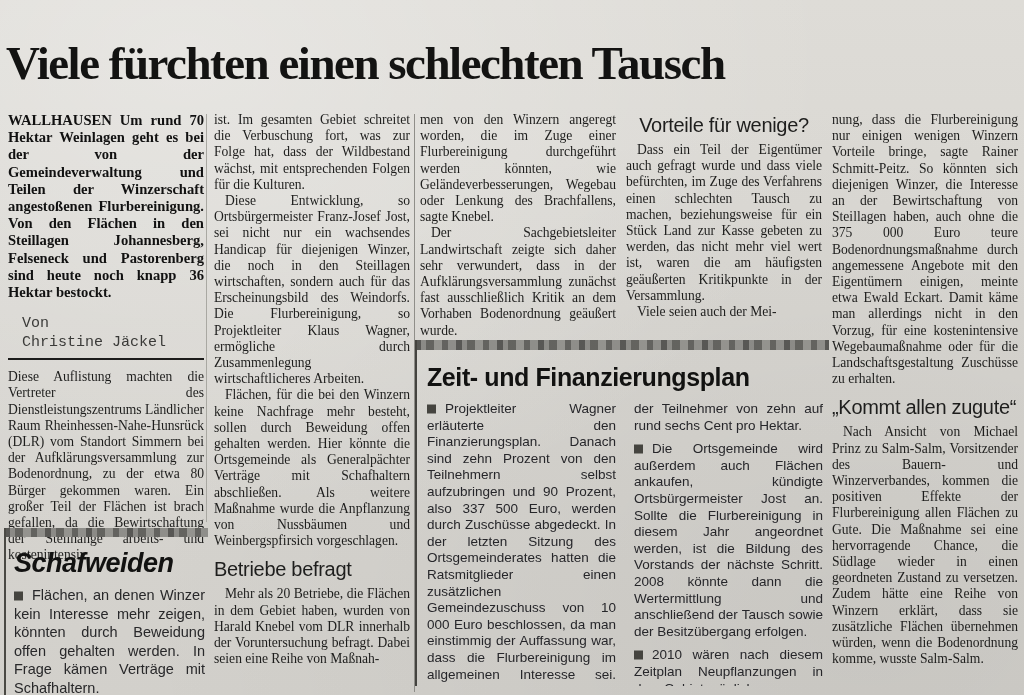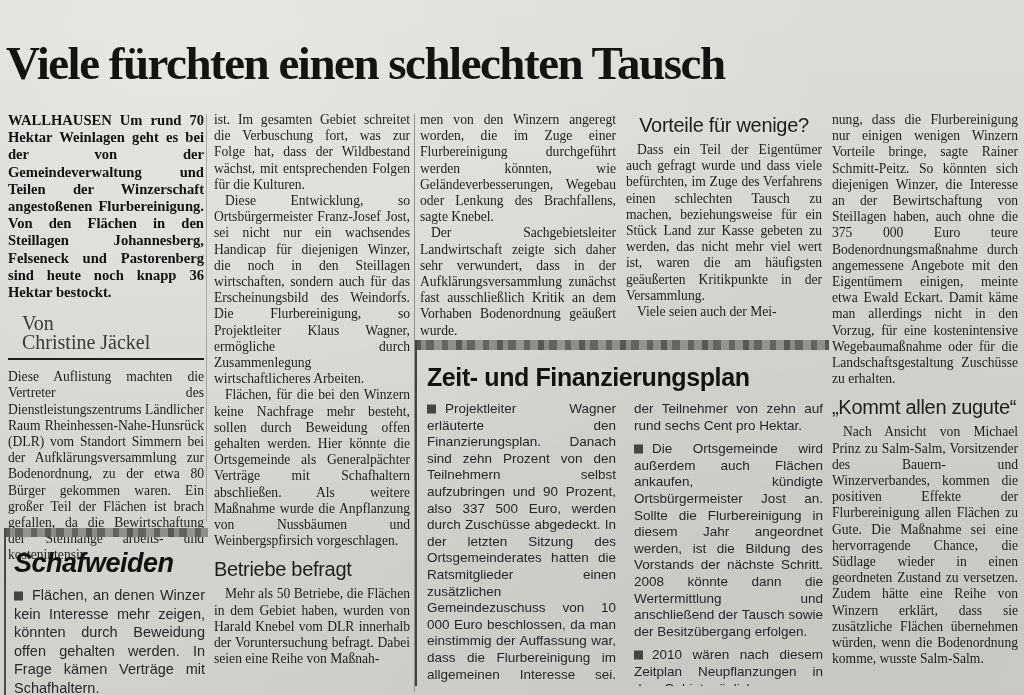--- a/index.html
+++ b/index.html
@@ -30,22 +30,22 @@
   .col p{margin:0;text-indent:11px;}
   .col p.noindent{text-indent:0;}
   #col1{left:8px;width:196px;}
   #col2{left:214px;width:196px;}
   #col3{left:420px;width:196px;}
   #col4{left:626px;width:196px;}
   #col5{left:832px;width:186px;}
   .lead{font-weight:700;font-size:14.6px;line-height:17.2px;color:#111;text-indent:0 !important;}
   .byline{
     margin-top:13px;padding-left:14px;
-    font-family:Liberation Serif, serif;
-    font-size:20px;line-height:19px;color:#3a3a38;text-align:left;
+    font-family:Liberation Mono, monospace;
+    font-size:15px;line-height:19px;color:#3a3a38;text-align:left;
   }
   .byline-rule{height:2px;background:#1c1c1b;margin-top:6px;}
   .body-start{margin-top:9px !important;}
   .sans-heading{
     font-family:"Liberation Sans", sans-serif;
     font-size:20px;line-height:23px;font-weight:400;letter-spacing:-0.3px;
     color:#1e1e1d;text-align:left;margin:9px 0 5px 0;text-indent:0 !important;
   }
   .sans-heading.first{margin-top:2px;text-align:center;}
   
@@ -115,21 +115,21 @@
     </div>
     <div class="byline-rule"></div>
     <p class="noindent body-start">Diese Auflistung machten die Vertreter des Dienstleistungszentrums Ländlicher Raum Rheinhessen-Nahe-Hunsrück (DLR) vom Standort Simmern bei der Aufklärungsversammlung zur Bodenordnung, zu der etwa 80 Bürger gekommen waren. Ein großer Teil der Flächen ist brach gefallen, da die Bewirtschaftung der Steilhänge arbeits- und kostenintensiv</p>
   </div>
 
   <div class="col" id="col2">
     <p class="noindent">ist. Im gesamten Gebiet schreitet die Verbuschung fort, was zur Folge hat, dass der Wildbestand wächst, mit entsprechenden Folgen für die Kulturen.</p>
     <p>Diese Entwicklung, so Ortsbürgermeister Franz-Josef Jost, sei nicht nur ein wachsendes Handicap für diejenigen Winzer, die noch in den Steillagen wirtschaften, sondern auch für das Erscheinungsbild des Weindorfs. Die Flurbereinigung, so Projektleiter Klaus Wagner, ermögliche durch Zusammenlegung wirtschaftlicheres Arbeiten.</p>
     <p>Flächen, für die bei den Winzern keine Nachfrage mehr besteht, sollen durch Beweidung offen gehalten werden. Hier könnte die Ortsgemeinde als Generalpächter Verträge mit Schafhaltern abschließen. Als weitere Maßnahme wurde die Anpflanzung von Nussbäumen und Weinbergspfirsich vorgeschlagen.</p>
     <h3 class="sans-heading">Betriebe befragt</h3>
-    <p>Mehr als 50 Betriebe, die Flächen in dem Gebiet haben, wurden von Harald Knebel vom DLR innerhalb der Voruntersuchung befragt. Dabei seien eine Reihe von Maßnah-</p>
+    <p>Mehr als 20 Betriebe, die Flächen in dem Gebiet haben, wurden von Harald Knebel vom DLR innerhalb der Voruntersuchung befragt. Dabei seien eine Reihe von Maßnah-</p>
   </div>
 
   <div class="col" id="col3">
     <p class="noindent">men von den Winzern angeregt worden, die im Zuge einer Flurbereinigung durchgeführt werden könnten, wie Geländeverbesserungen, Wegebau oder Lenkung des Brachfallens, sagte Knebel.</p>
     <p>Der Sachgebietsleiter Landwirtschaft zeigte sich daher sehr verwundert, dass in der Aufklärungsversammlung zunächst fast ausschließlich Kritik an dem Vorhaben Bodenordnung geäußert wurde.</p>
   </div>
 
   <div class="col" id="col4">
     <h3 class="sans-heading first">Vorteile für wenige?</h3>
     <p>Dass ein Teil der Eigentümer auch gefragt wurde und dass viele befürchten, im Zuge des Verfahrens einen schlechten Tausch zu machen, beziehungsweise für ein Stück Land zur Kasse gebeten zu werden, das nicht mehr viel wert ist, waren die am häufigsten geäußerten Kritikpunkte in der Versammlung.</p>

